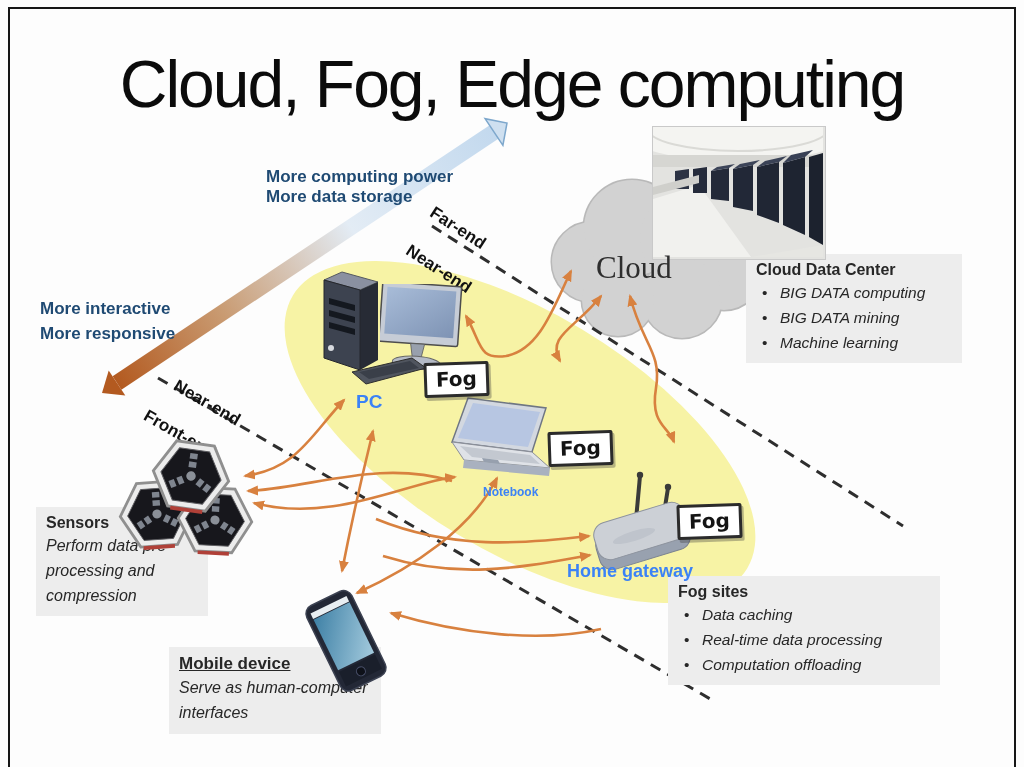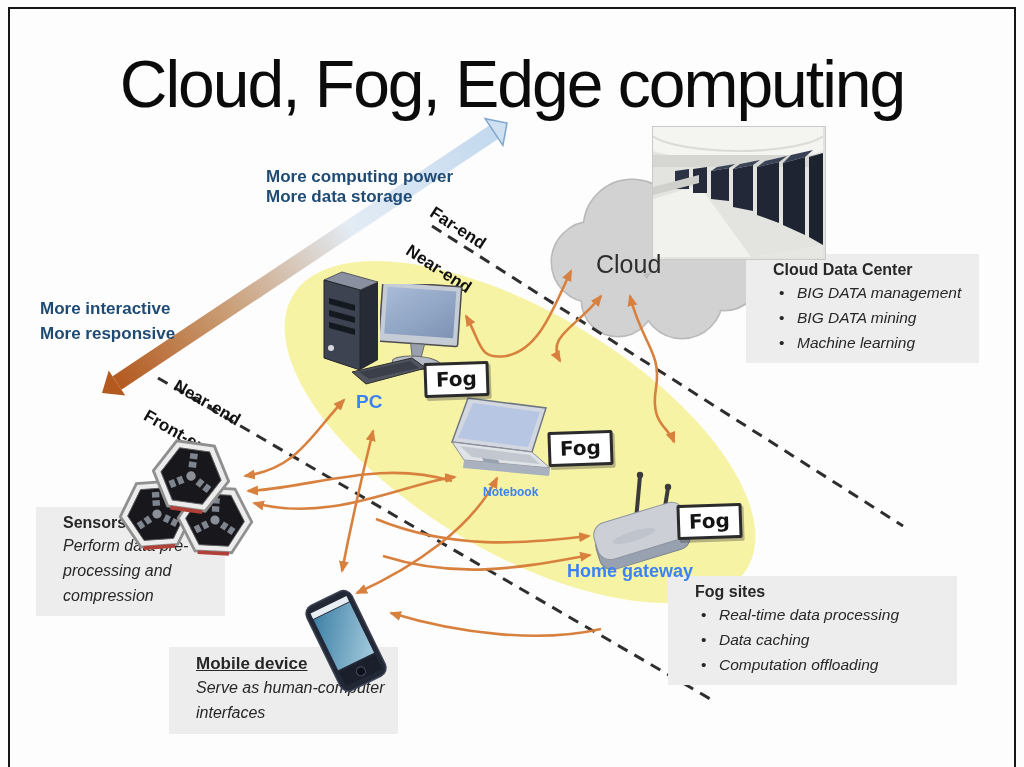--- a/index.html
+++ b/index.html
@@ -8,21 +8,21 @@
     font-family:"Liberation Sans",sans-serif;overflow:hidden;margin:0 auto;
   }
   .abs{position:absolute;}
   #frame{left:8px;top:7px;right:8px;bottom:0;border:2px solid #161616;border-bottom:none;pointer-events:none;}
   #title{left:0;top:46px;width:100%;text-align:center;font-size:66px;letter-spacing:-2px;color:#0b0b0b;white-space:nowrap;}
   .blue-label{color:#1f4a73;font-weight:700;font-size:17px;line-height:25px;white-space:nowrap;}
   .dash-label{font-weight:700;font-size:17px;color:#111;white-space:nowrap;transform-origin:0 0;}
   .rot33{transform:rotate(33deg);}
   .rot30{transform:rotate(30deg);}
   .node-label{font-weight:700;color:#3b82f6;white-space:nowrap;}
-  .gray-box{background:#ededed;color:#272727;padding:7px 10px 8px 27px;}
+  .gray-box{background:#ededed;color:#272727;padding:7px 10px 8px 10px;}
   .gray-box .bx-title{font-weight:700;font-size:16px;margin:0 0 2px 0;}
   .gray-box .bx-desc{font-style:italic;font-size:16px;line-height:1.55;margin:0;}
   .gray-box ul{list-style:none;margin:2px 0 0 0;padding:0;}
   .gray-box li{font-style:italic;font-size:15.5px;line-height:1.6;padding-left:24px;position:relative;}
   .gray-box li:before{content:"\2022";position:absolute;left:6px;font-style:normal;}
   .fog-tag{
     background:#ffffff;border:3px solid #2b2b2b;border-radius:2px;
     box-shadow:2px 3px 0 rgba(60,60,60,.35);
     font-family:"DejaVu Sans",sans-serif;font-weight:700;font-size:20px;color:#141414;
     padding:3px 9px 4px 9px;transform:rotate(-2deg);line-height:1.1;
@@ -108,31 +108,31 @@
         <polygon points="156,30 170,26 170,118 156,110" fill="#1c222e"></polygon>
       </g>
       <polygon points="98,130 170,118 170,130" fill="#e6e6e2"></polygon>
       <polygon points="0,60 46,48 46,56 0,68" fill="#cfcfcb"></polygon>
     </svg>
   </div>
 
   <div class="abs gray-box" style="left:746px;top:254px;width:196px;z-index:5;">
     <div class="bx-title">Cloud Data Center</div>
     <ul>
-        <li>BIG DATA management</li>
+        <li>BIG DATA computing</li>
         <li>BIG DATA mining</li>
         <li>Machine learning</li>
       </ul>
   </div>
 
   <div class="abs gray-box" style="left:668px;top:576px;width:252px;z-index:5;">
     <div class="bx-title">Fog sites</div>
     <ul>
+        <li>Data caching</li>
         <li>Real-time data processing</li>
-        <li>Data caching</li>
         <li>Computation offloading</li>
       </ul>
   </div>
 
   <div class="abs gray-box" style="left:36px;top:507px;width:152px;z-index:5;">
     <div class="bx-title" style="font-size:16px;">Sensors</div>
     <p class="bx-desc">Perform data pre-processing and compression</p>
   </div>
 
   <div class="abs gray-box" style="left:169px;top:647px;width:192px;z-index:5;">
@@ -261,21 +261,21 @@
       <path marker-end="url(#ah)" d="M 452,481 C 378,459 312,488 248,491"></path>
       <path marker-start="url(#ah)" marker-end="url(#ah)" d="M 254,503 C 332,524 408,482 455,477"></path>
       <path marker-start="url(#ah)" marker-end="url(#ah)" d="M 373,431 C 362,476 350,530 342,571"></path>
       <path marker-end="url(#ah)" d="M 376,519 C 452,550 522,544 589,536"></path>
       <path marker-end="url(#ah)" d="M 383,556 C 462,581 528,566 590,555"></path>
       <path marker-start="url(#ah)" marker-end="url(#ah)" d="M 497,478 C 472,528 414,567 357,593"></path>
       <path marker-end="url(#ah)" d="M 601,629 C 540,643 460,634 391,613"></path>
     </g>
   </svg>
 
-  <div class="abs node-label" style="left:596px;top:250px;font-size:25px;font-weight:500;color:#2e2e2e;z-index:8;">Cloud</div>
+  <div class="abs node-label" style="left:596px;top:250px;font-size:31px;font-weight:500;color:#2e2e2e;z-index:8;font-family:Liberation Serif, serif;">Cloud</div>
   <div class="abs node-label" style="left:356px;top:391px;font-size:19px;z-index:8;">PC</div>
   <div class="abs node-label" style="left:483px;top:485px;font-size:12px;z-index:8;">Notebook</div>
   <div class="abs node-label" style="left:567px;top:561px;font-size:18px;z-index:8;">Home gateway</div>
 
   <div class="abs fog-tag" style="left:424px;top:362px;z-index:8;">Fog</div>
   <div class="abs fog-tag" style="left:548px;top:431px;z-index:8;">Fog</div>
   <div class="abs fog-tag" style="left:677px;top:504px;z-index:8;">Fog</div>
 
   <div class="abs" id="frame"></div>
 </div>

